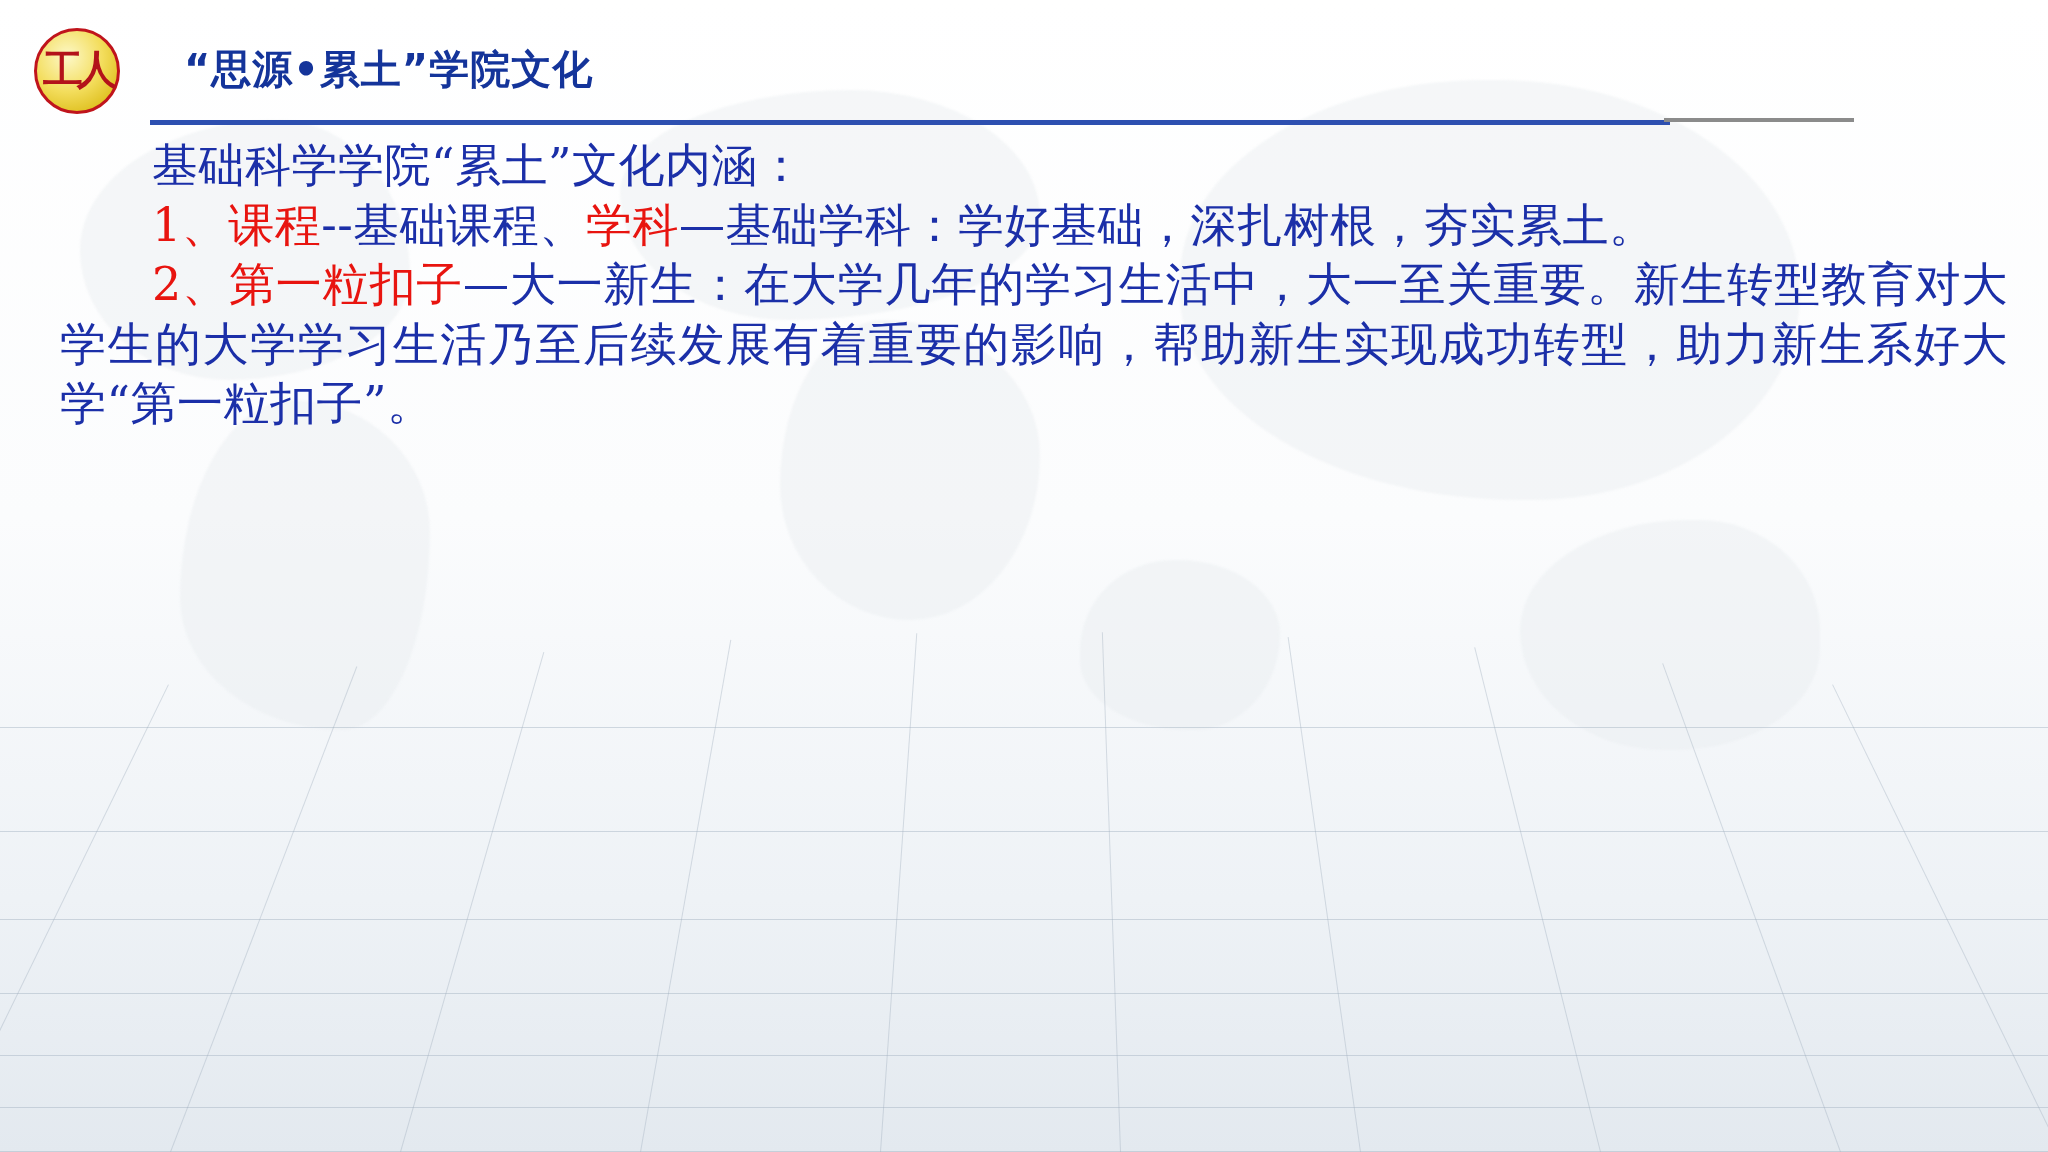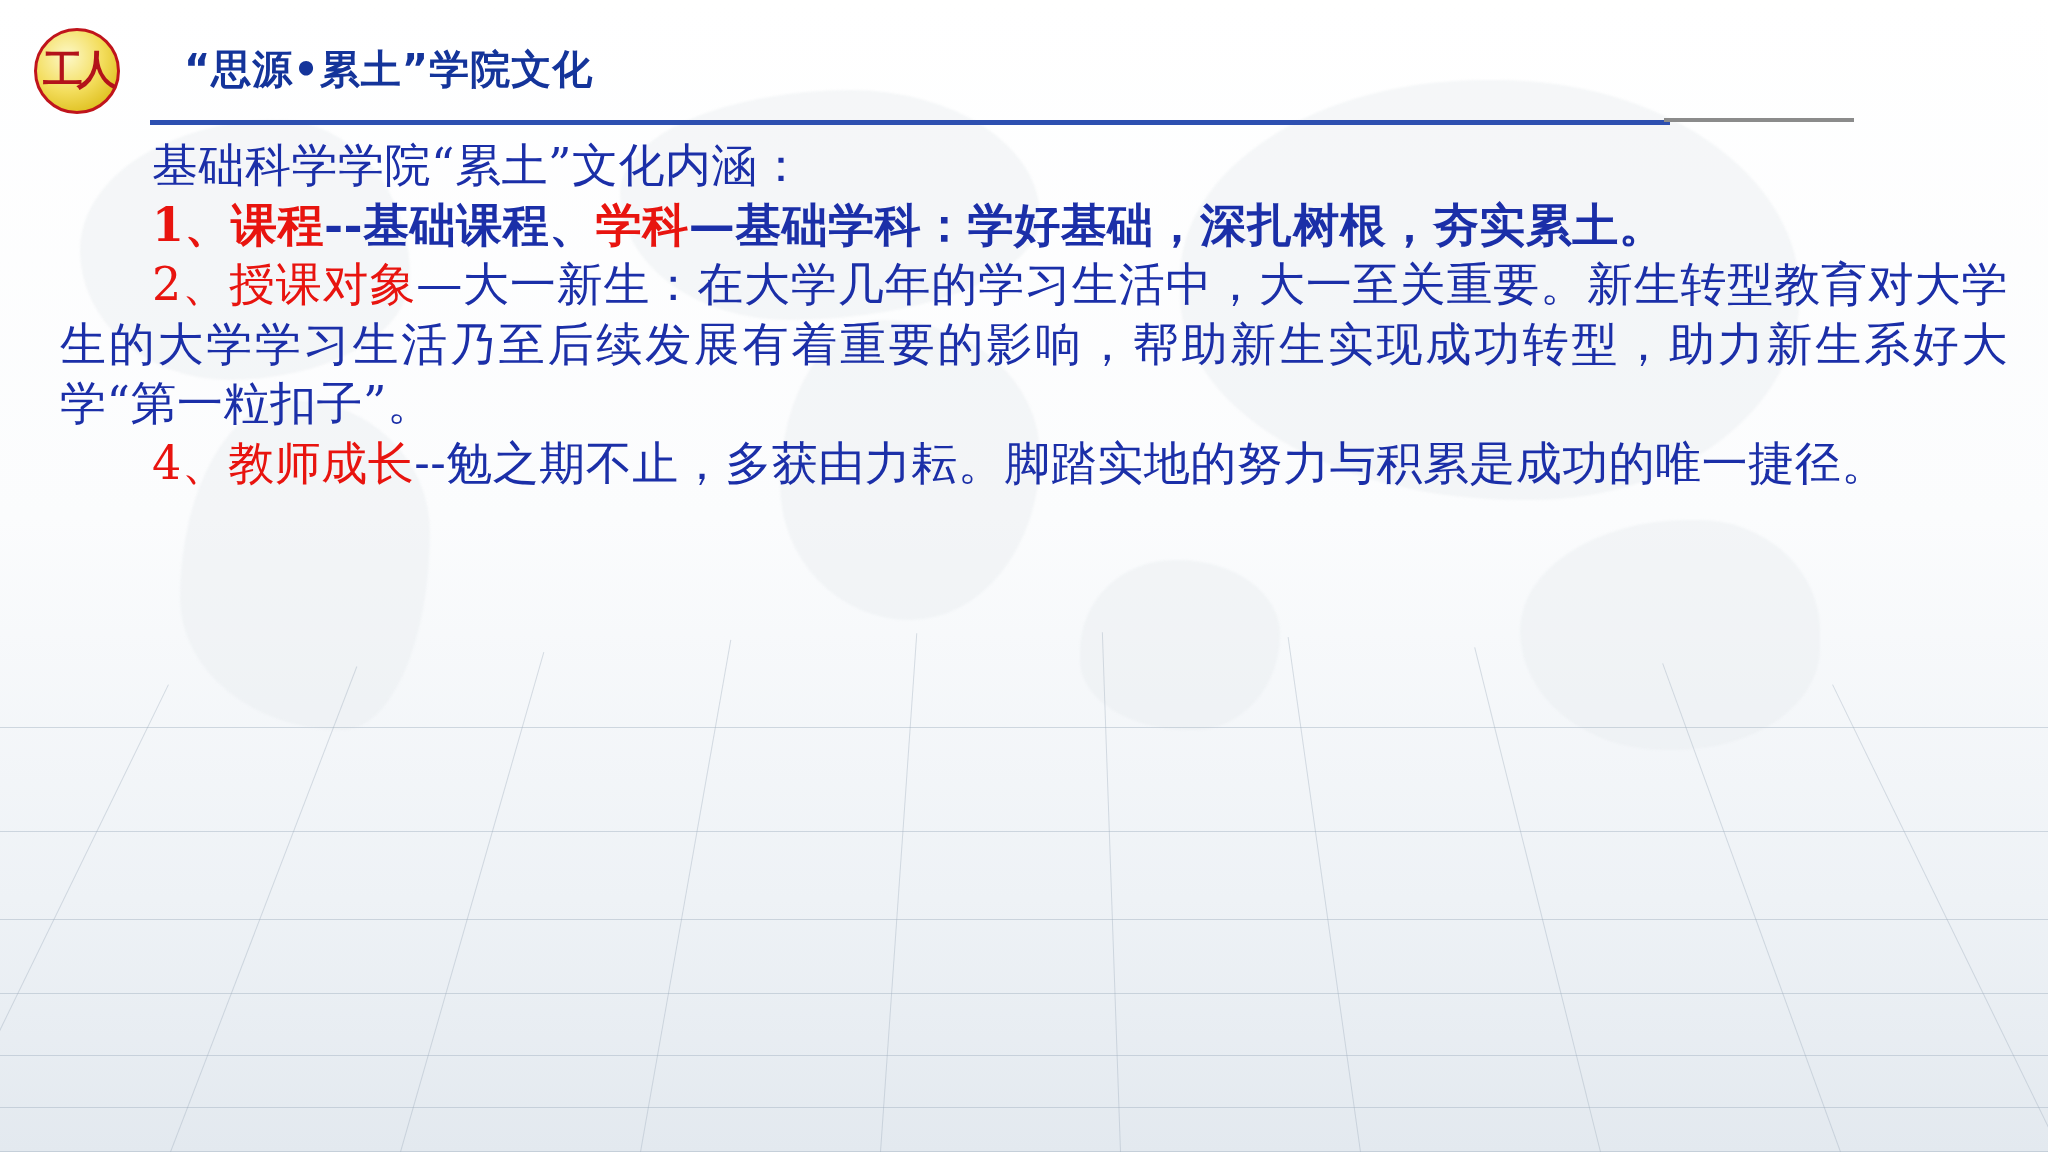--- a/index.html
+++ b/index.html
@@ -141,21 +141,21 @@
     line-height: 1.295;
     color: #1b2fa8;
     text-align: justify;
     text-justify: inter-character;
     letter-spacing: 0.5px;
   }
   p.para .indent { display: inline-block; width: 92px; }
   .red { color: #e8140f; }
   .blue { color: #1b2fa8; }
   .p0 { margin-top: 4px; }
-  .p1 { margin-top: 14px; font-weight: bold; }
+  .p1 { margin-top: 14px; }
   .p2 { margin-top: 16px; }
   .p3 { margin-top: 16px; }
   .p4 { margin-top: 16px; }
 </style>
 </head>
 <body>
 
 <div id="slide">
 
   <div class="map-layer">
@@ -196,19 +196,18 @@
     <div class="rule-main"></div>
     <div class="rule-gray"></div>
   </div>
 
   <div class="content">
 
     <p class="para p0"><span class="indent"></span><span>基础科学学院“累土”文化内涵：</span></p>
 
     <p class="para p1"><span class="indent"></span><span class="red">1、</span><span class="red">课程</span><span class="blue">--基础课程、</span><span class="red">学科</span><span class="blue">—基础学科：学好基础，深扎树根，夯实累土。</span></p>
 
-    <p class="para p2"><span class="indent"></span><span class="red">2、</span><span class="red">授课对象</span><span class="blue">—大一新生：在大学几年的学习生活中，大一至关重要。新生转型教育对大学生的大学学习生活乃至后续发展有着重要的影响，帮助新生实现成功转型，助力新生系好大学“第一粒扣子”。</span></p>
-
-
-    <p class="para p4"><span class="indent"></span><span class="red">4、</span><span class="red">教师成长</span><span class="blue">--勉之期不止，多获由力耘。脚踏实地的努力与积累是成功的唯一捷径。</span></p>
+    <p class="para p2"><span class="indent"></span><span class="red">2、</span><span class="red">第一粒扣子</span><span class="blue">—大一新生：在大学几年的学习生活中，大一至关重要。新生转型教育对大学生的大学学习生活乃至后续发展有着重要的影响，帮助新生实现成功转型，助力新生系好大学“第一粒扣子”。</span></p>
+
+
 
   </div>
 </div>
 
 </body></html>

